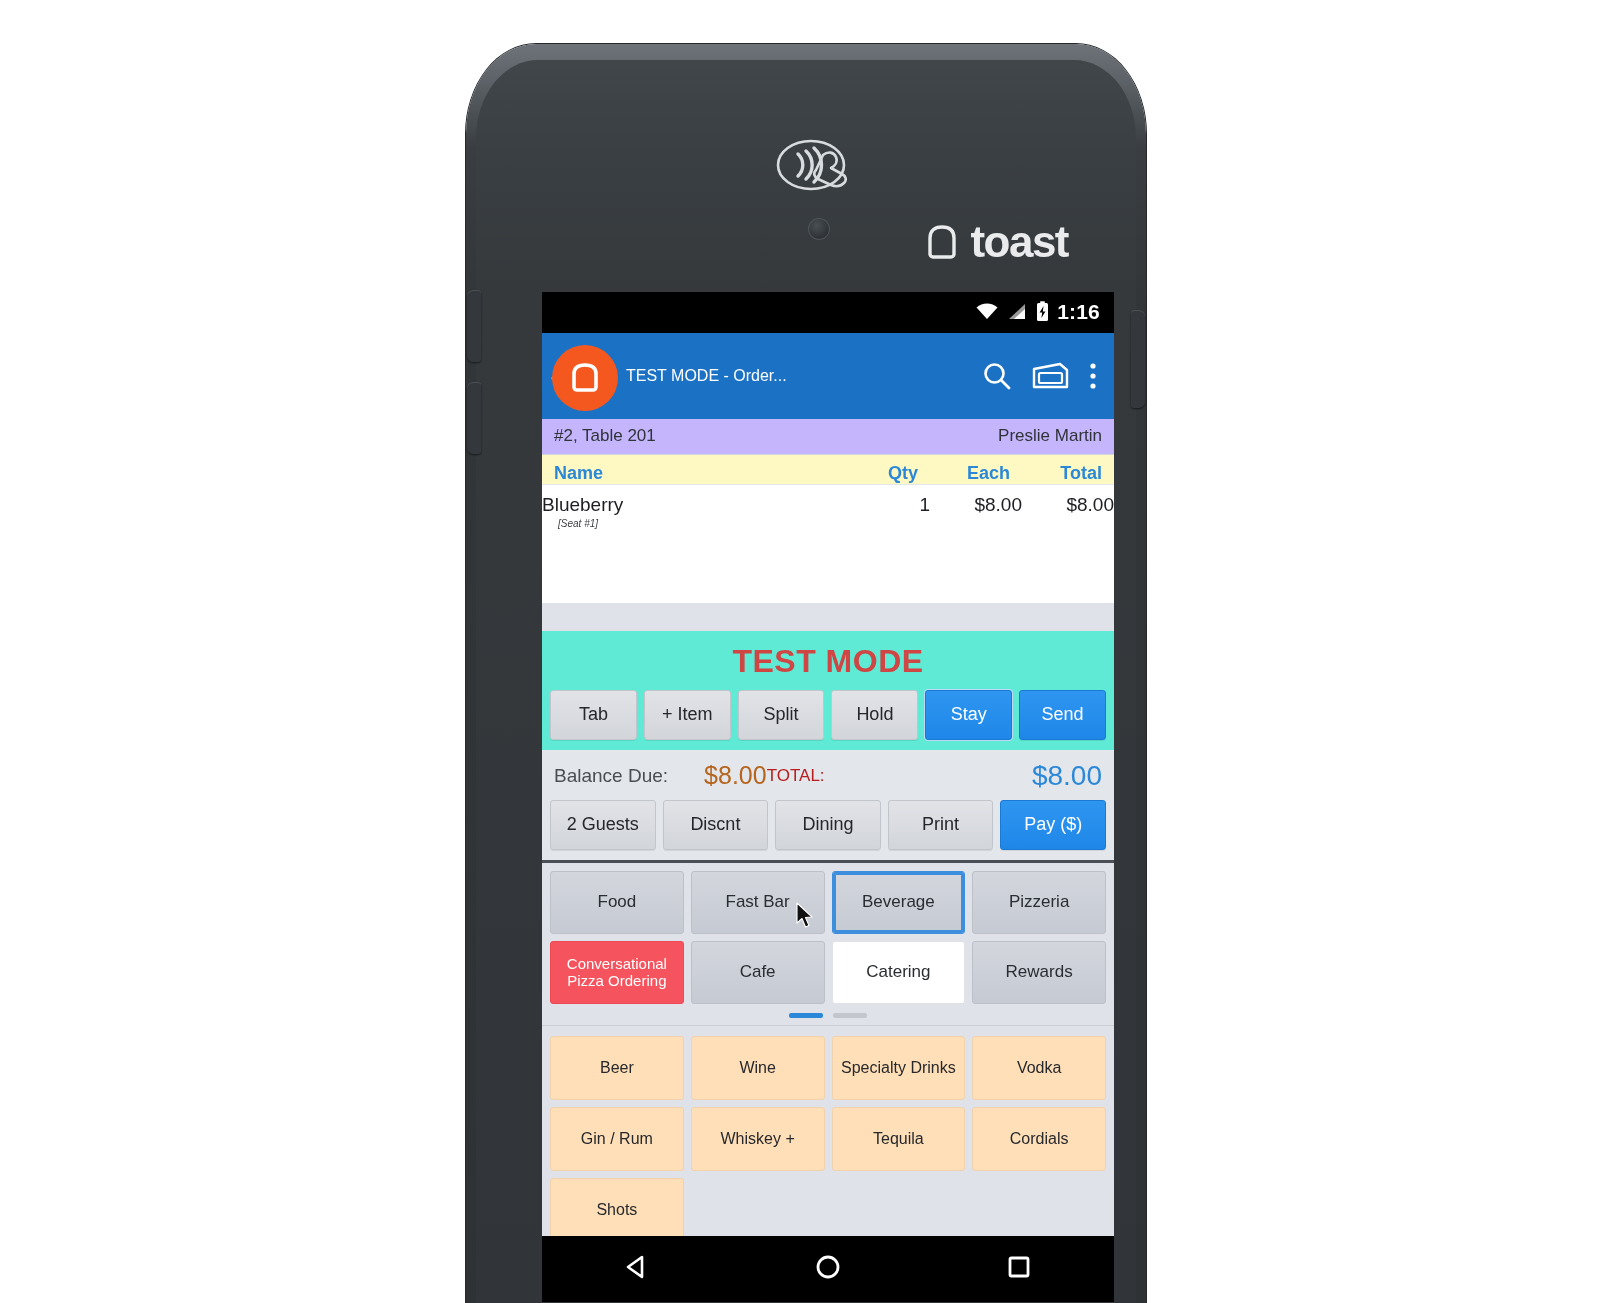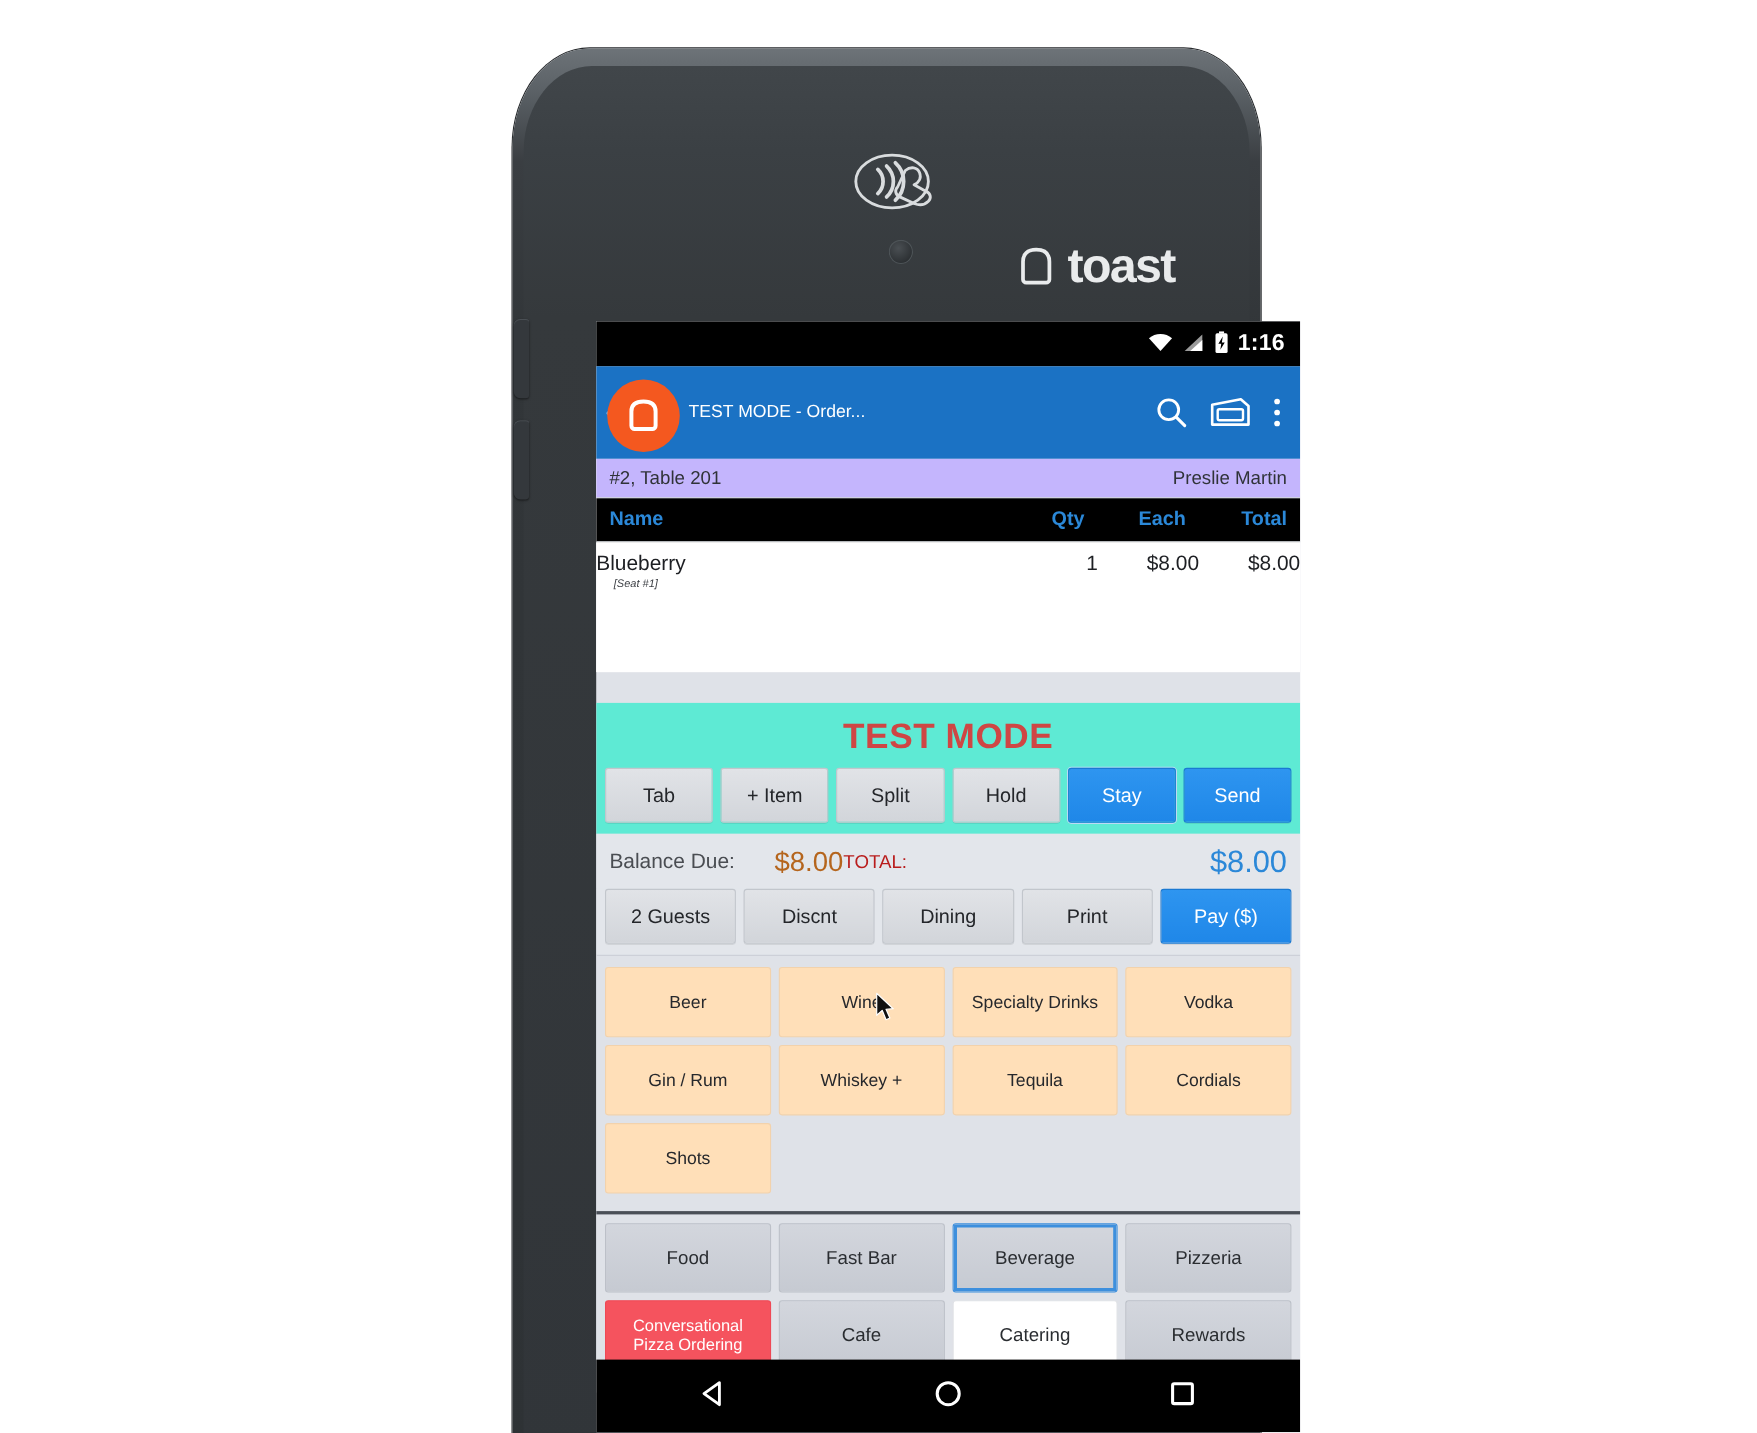--- a/index.html
+++ b/index.html
@@ -54,21 +54,21 @@
   }
   #brand .brand-text {
     font-size: 44px; font-weight: bold; letter-spacing: -1.5px; line-height: 1;
     color: #e9ebec;
   }
 
   
   #screen {
     position: absolute;
     left: 66px; top: 232px;
-    width: 640px; height: 1010px;
+    width: 572px; height: 1010px;
     background: #dfe2e8;
     overflow: hidden;
   }
 
   
   #status-bar {
     height: 42px; background: #000; color:#fff;
     display:flex; align-items:center; justify-content:flex-end;
     padding-right: 14px; gap: 7px;
   }
@@ -95,23 +95,23 @@
 
   
   #order-panel { background: #fff; }
   #order-head {
     height: 36px; background: #c4b5fd;
     display:flex; align-items:center; justify-content:space-between;
     padding: 0 12px; font-size: 17px; color:#303338;
     border-bottom: 1px solid #d2d6dc;
   }
   #col-head {
-    display:flex; align-items:center; padding: 8px 12px 10px;
+    display:flex; align-items:center; padding: 8px 12px 0;
     font-size: 18px; font-weight: bold; color:#2b88d8;
-    border-bottom: 1px solid #e3e6ea; background:#000000;
+    border-bottom: 1px solid #e3e6ea; background:#fef9c3;
   }
   .c-name { flex: 1 1 auto; }
   .c-qty  { width: 80px; text-align:right; }
   .c-each { width: 92px; text-align:right; }
   .c-tot  { width: 92px; text-align:right; }
 
   .order-row {
     display:flex; align-items:flex-start; padding: 9px 0 4px;
     font-size: 19px; color:#1d1f23;
   }
@@ -328,51 +328,51 @@
             <div id="bottom-btn-row">
               <div class="btn-row">
                 <div class="pbtn">2 Guests</div>
                 <div class="pbtn">Discnt</div>
                 <div class="pbtn">Dining</div>
                 <div class="pbtn">Print</div>
                 <div class="pbtn blue">Pay ($)</div>
               </div>
             </div>
 
+            <div id="cat-section">
+              <div class="cat-grid">
+                <div class="cat">Food</div>
+                <div class="cat">Fast Bar</div>
+                <div class="cat selected">Beverage</div>
+                <div class="cat">Pizzeria</div>
+                <div class="cat red">Conversational Pizza Ordering</div>
+                <div class="cat">Cafe</div>
+                <div class="cat white">Catering</div>
+                <div class="cat">Rewards</div>
+              </div>
+              <div id="pager">
+                <div class="pager-bar active"></div>
+                <div class="pager-bar"></div>
+              </div>
+            </div>
+
             <div id="items-section">
               <div class="item-grid">
                 <div class="mitem">Beer</div>
                 <div class="mitem">Wine</div>
                 <div class="mitem">Specialty Drinks</div>
                 <div class="mitem">Vodka</div>
                 <div class="mitem">Gin / Rum</div>
                 <div class="mitem">Whiskey +</div>
                 <div class="mitem">Tequila</div>
                 <div class="mitem">Cordials</div>
                 <div class="mitem">Shots</div>
               </div>
             </div>
 
-            <div id="cat-section">
-              <div class="cat-grid">
-                <div class="cat">Food</div>
-                <div class="cat">Fast Bar</div>
-                <div class="cat selected">Beverage</div>
-                <div class="cat">Pizzeria</div>
-                <div class="cat red">Conversational Pizza Ordering</div>
-                <div class="cat">Cafe</div>
-                <div class="cat white">Catering</div>
-                <div class="cat">Rewards</div>
-              </div>
-              <div id="pager">
-                <div class="pager-bar active"></div>
-                <div class="pager-bar"></div>
-              </div>
-            </div>
-
           </div>
 
           <div id="nav-bar">
             <span>
               <svg width="34" height="34" viewBox="0 0 34 34">
                 <path d="M22 7 L22 27 L8 17 Z" fill="none" stroke="#fff" stroke-width="2.6" stroke-linejoin="round"></path>
               </svg>
             </span>
             <span>
               <svg width="34" height="34" viewBox="0 0 34 34">

